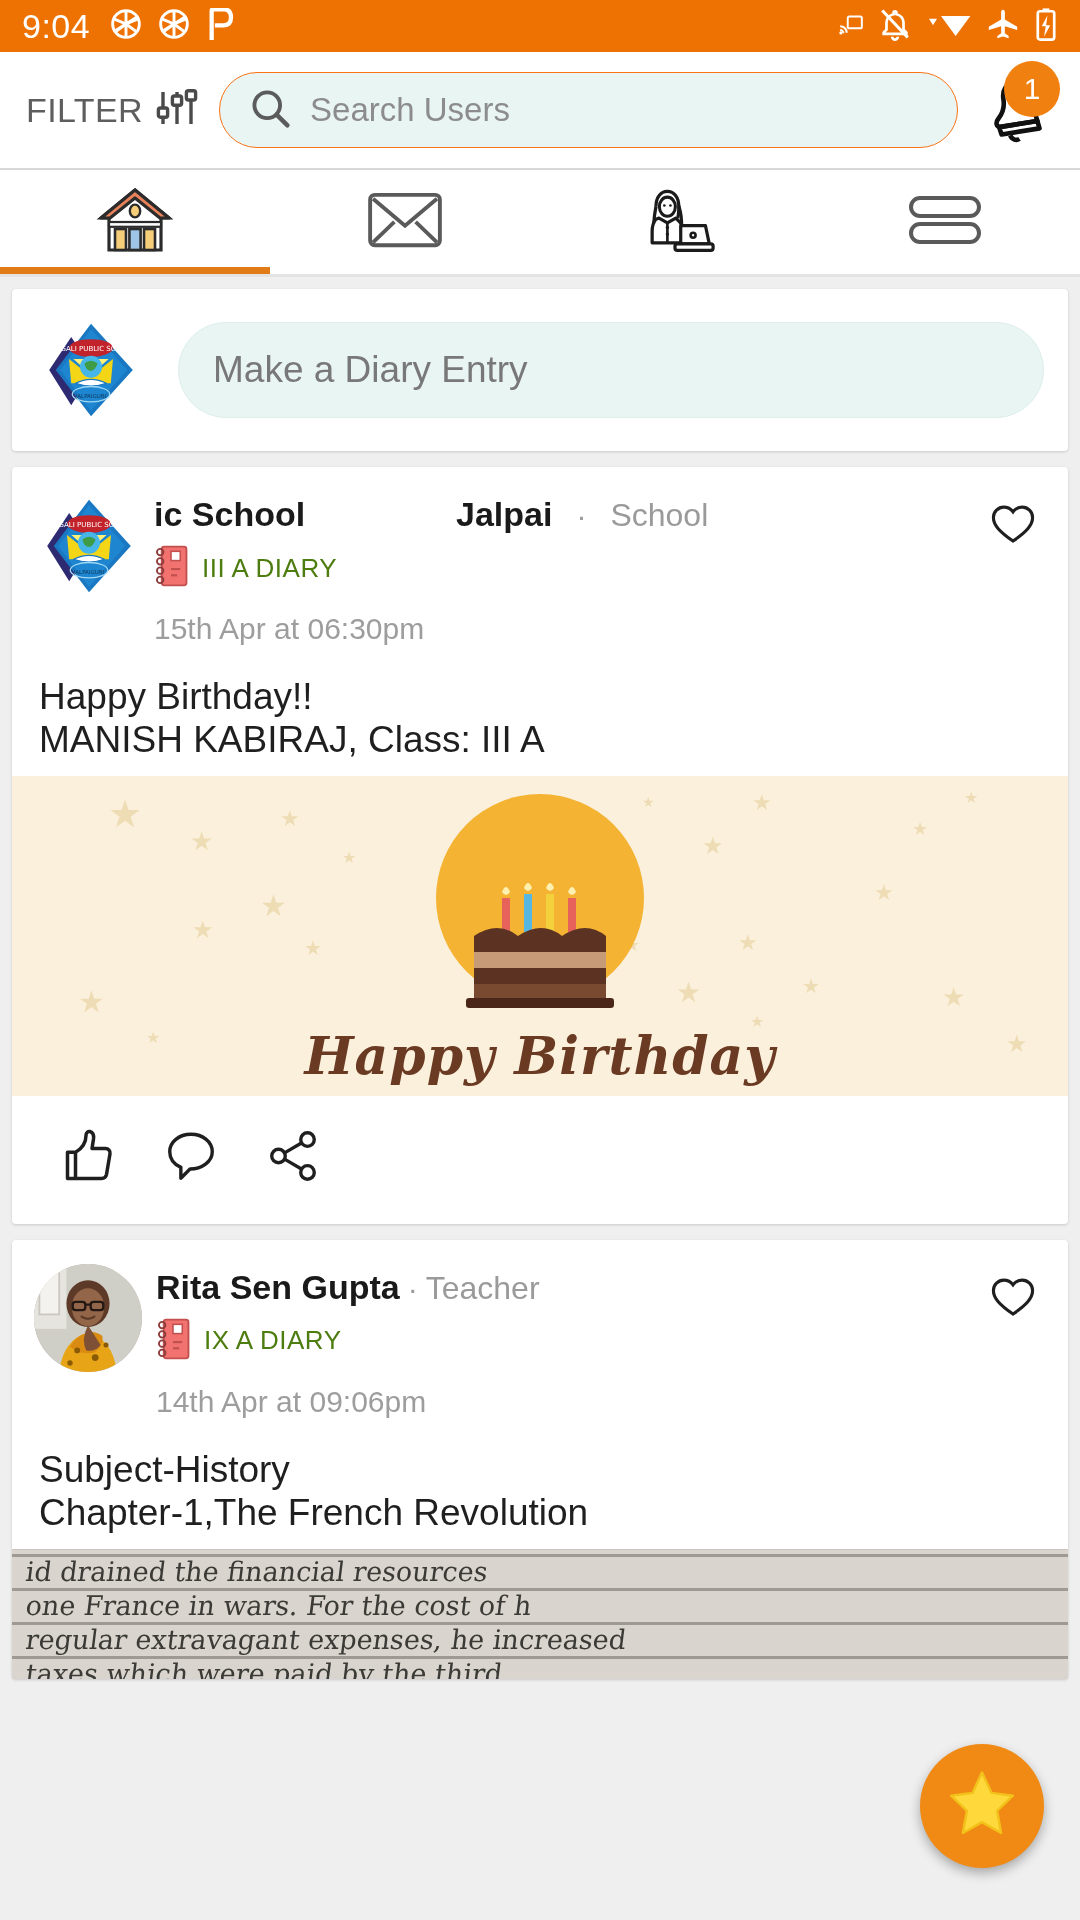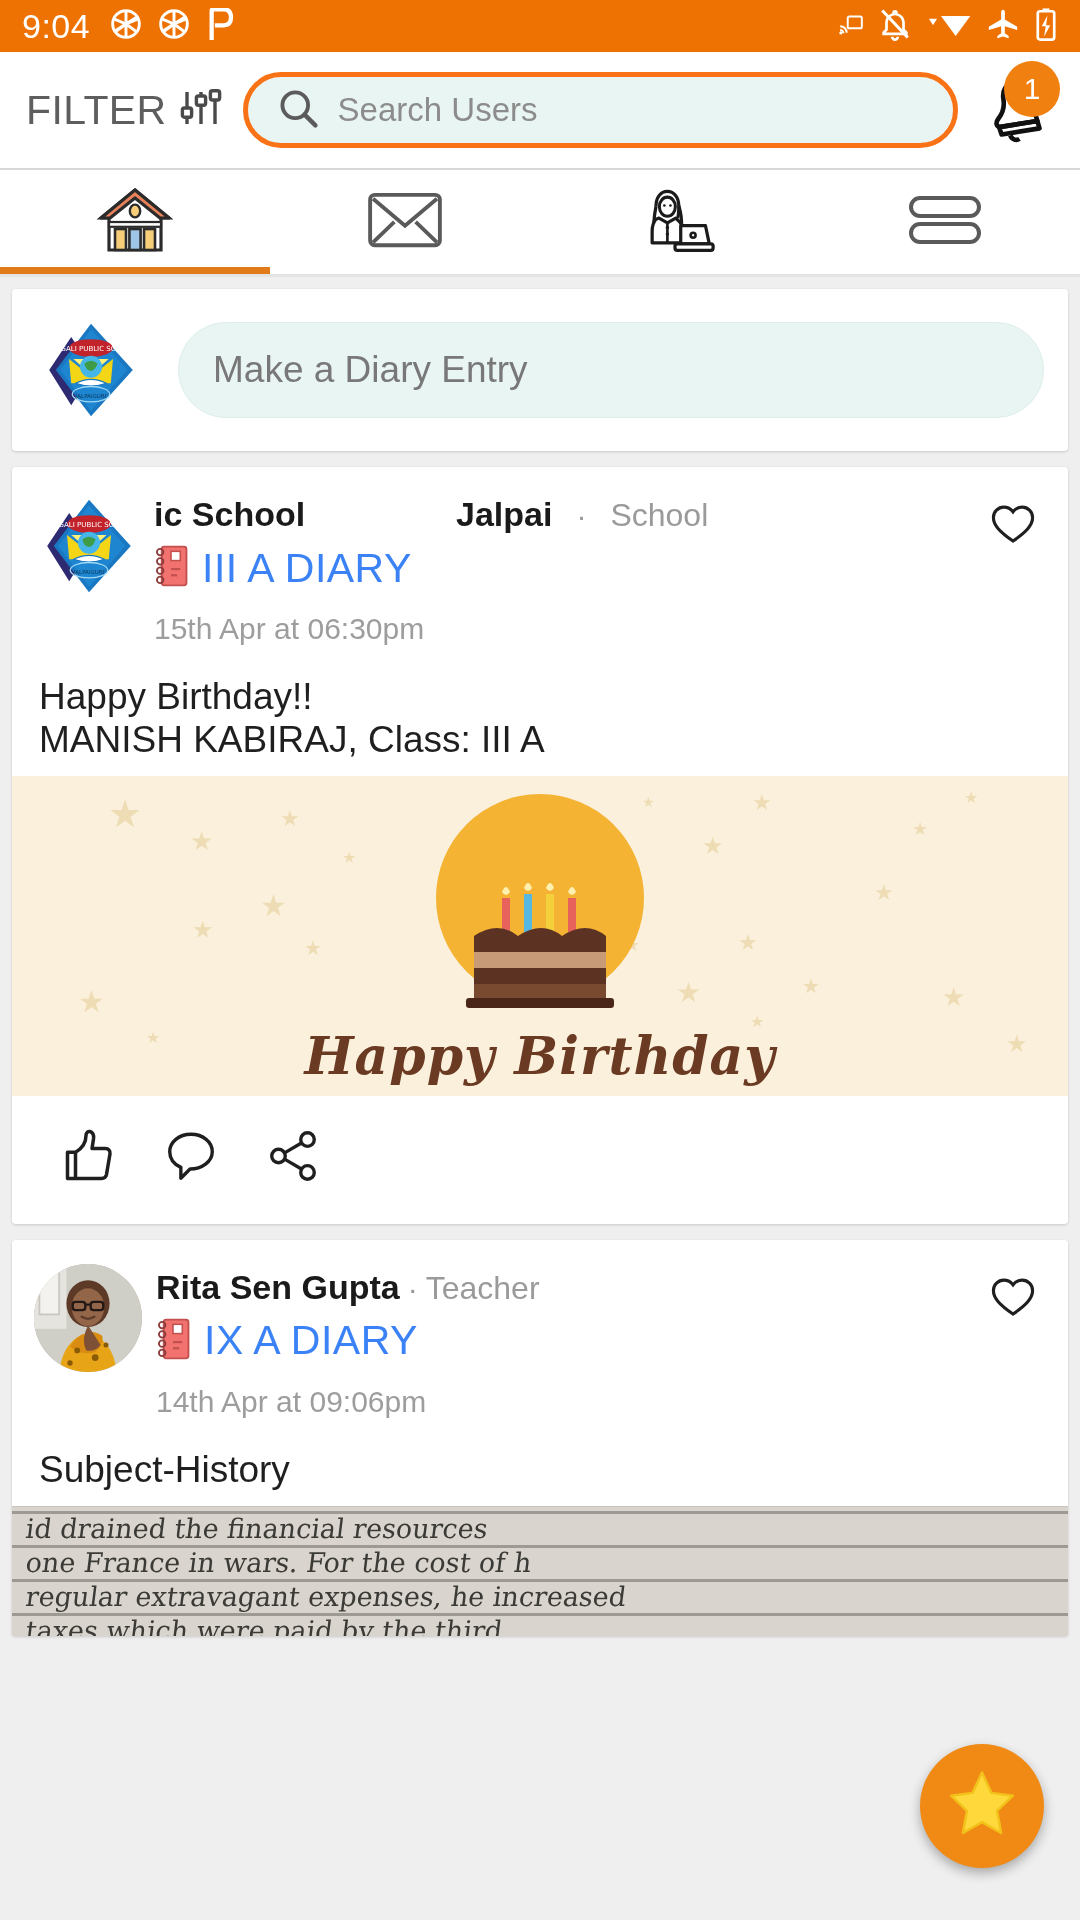--- a/index.html
+++ b/index.html
@@ -23,24 +23,24 @@
   .sb-right-icons{ display:flex; align-items:center; gap:14px; }
   .sb-ic{ display:block; }
 
   
   .header{
     height:116px; background:#FFFFFF;
     display:flex; align-items:center; padding:0 26px;
     position:relative; z-index:20;
   }
   .filter-group{ display:flex; align-items:center; gap:10px; }
-  .filter-label{ font-size:41px; color:#5E5E5E; letter-spacing:.4px; }
+  .filter-label{ font-size:34px; color:#5E5E5E; letter-spacing:.4px; }
   .search-pill{
     flex:1; height:76px; margin:0 22px 0 18px;
-    background:#E9F5F3; border:5px solid #f97316; border-radius:42px;
+    background:#E9F5F3; border:1px solid #f97316; border-radius:42px;
     display:flex; align-items:center; padding:0 28px; gap:18px;
   }
   .search-ph{ font-size:33px; color:#8C8C8C; }
   .bell-wrap{ position:relative; width:74px; height:74px; display:flex; align-items:center; justify-content:center; }
   .bell-badge{
     position:absolute; top:-12px; right:-6px;
     width:56px; height:56px; border-radius:50%;
     background:#F08010; color:#fff;
     display:flex; align-items:center; justify-content:center;
     font-size:30px; font-weight:500; z-index:2;
@@ -98,21 +98,21 @@
     font-size:34px; font-weight:bold; color:#1A1A1A;
     white-space:nowrap; overflow:hidden; max-width:145px;
     margin-left:81px;
   }
   .ph-dot{ font-size:30px; color:#9A9A9A; margin:0 8px; }
   .ph-role{ font-size:32px; color:#9A9A9A; white-space:nowrap; }
   .name-row.simple{ gap:0; }
   .name-row.simple .ph-name{ width:auto; direction:ltr; }
 
   .diary-row{ display:flex; align-items:center; gap:14px; margin-top:10px; }
-  .diary-tag{ font-size:41px; color:#3b82f6; letter-spacing:.5px; }
+  .diary-tag{ font-size:26px; color:#4d7c0f; letter-spacing:.5px; }
   .ph-time{ font-size:30px; color:#9D9D9D; margin-top:20px; }
   .heart-btn{ position:absolute; right:30px; top:32px; }
 
   
   .post-text{ padding:22px 34px 14px 27px; }
   .post-text p{ font-size:37px; color:#1F1F1F; line-height:1.16; }
 
   
   .bday-img{
     height:320px; background:#FAF0DC; position:relative; overflow:hidden;
@@ -510,20 +510,21 @@
       </div>
       <span class="heart-btn">
         <svg width="50" height="50" viewBox="0 0 24 24">
             <path d="M12 20.2 C5.6 15.7 2.6 12.6 2.6 8.9 C2.6 6 4.9 3.9 7.6 3.9 C9.4 3.9 11 4.8 12 6.2 C13 4.8 14.6 3.9 16.4 3.9 C19.1 3.9 21.4 6 21.4 8.9 C21.4 12.6 18.4 15.7 12 20.2 Z" fill="none" stroke="#1F1F1F" stroke-width="1.5"></path>
           </svg>
       </span>
     </div>
 
     <div class="post-text">
       <p>Subject-History</p>
+      <p>Chapter-1,The French Revolution</p>
     </div>
 
     <div class="hand-img">
       <div class="hand-line" style="top:4px;"></div>
       <div class="hand-line" style="top:38px;"></div>
       <div class="hand-line" style="top:72px;"></div>
       <div class="hand-line" style="top:106px;"></div>
       <span class="hand-txt" style="left:14px;top:6px;">id      drained the financial resources</span>
       <span class="hand-txt" style="left:14px;top:40px;">one     France in wars. For the cost of h</span>
       <span class="hand-txt" style="left:14px;top:74px;">regular extravagant expenses, he increased</span>

